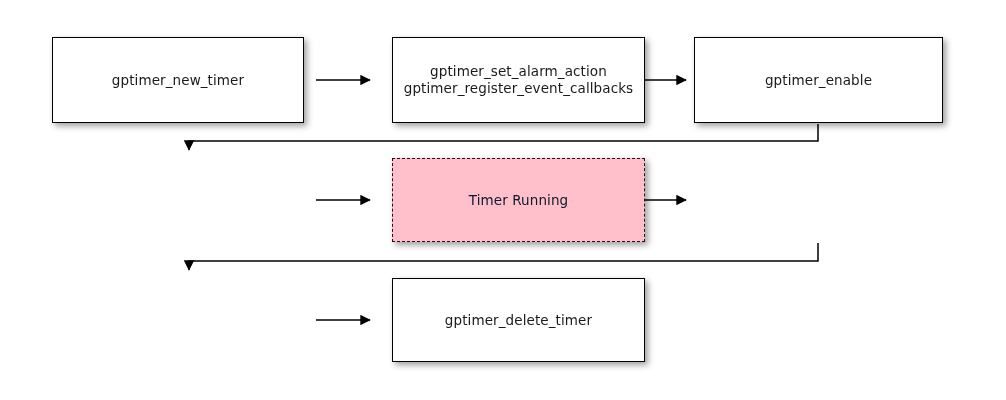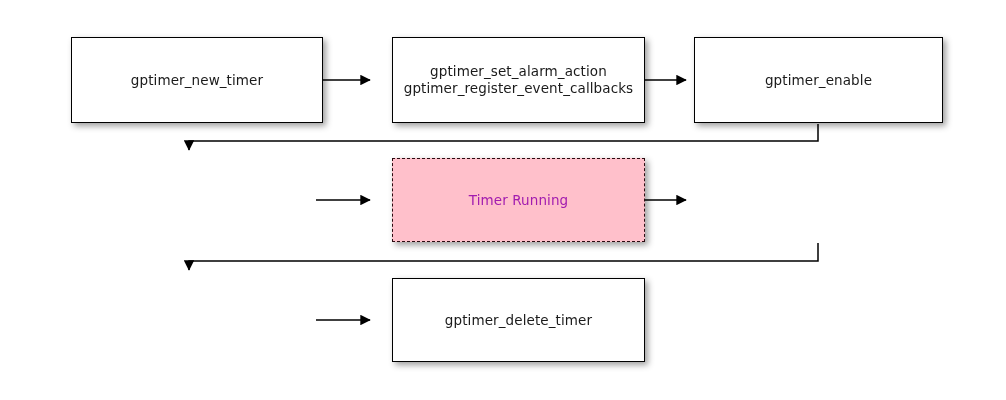--- a/index.html
+++ b/index.html
@@ -29,25 +29,25 @@
     font-size:13.5px;
     line-height:17px;
     letter-spacing:.1px;
     filter:drop-shadow(3px 3px 3px rgba(0,0,0,.38));
   }
   .node .label{display:block;white-space:pre-line;}
 
   .node.state{
     background:#ffc0cb;
     border:1.8px dashed #2b0b10;
-    color:#a21caf;
+    color:#0f172a;
   }
 
   
-  .col-a{left:71px;width:252px;align-items:center;}
+  .col-a{left:52px;width:252px;align-items:center;}
   .col-b{left:392px;width:253px;}
   .col-c{left:694px;width:249px;}
   .row-1{top:37px;height:86px;}
   .row-2{top:158px;height:84px;}
   .row-3{top:278px;height:84px;}
 </style>
 </head>
 <body>
 
 <div id="diagram">

